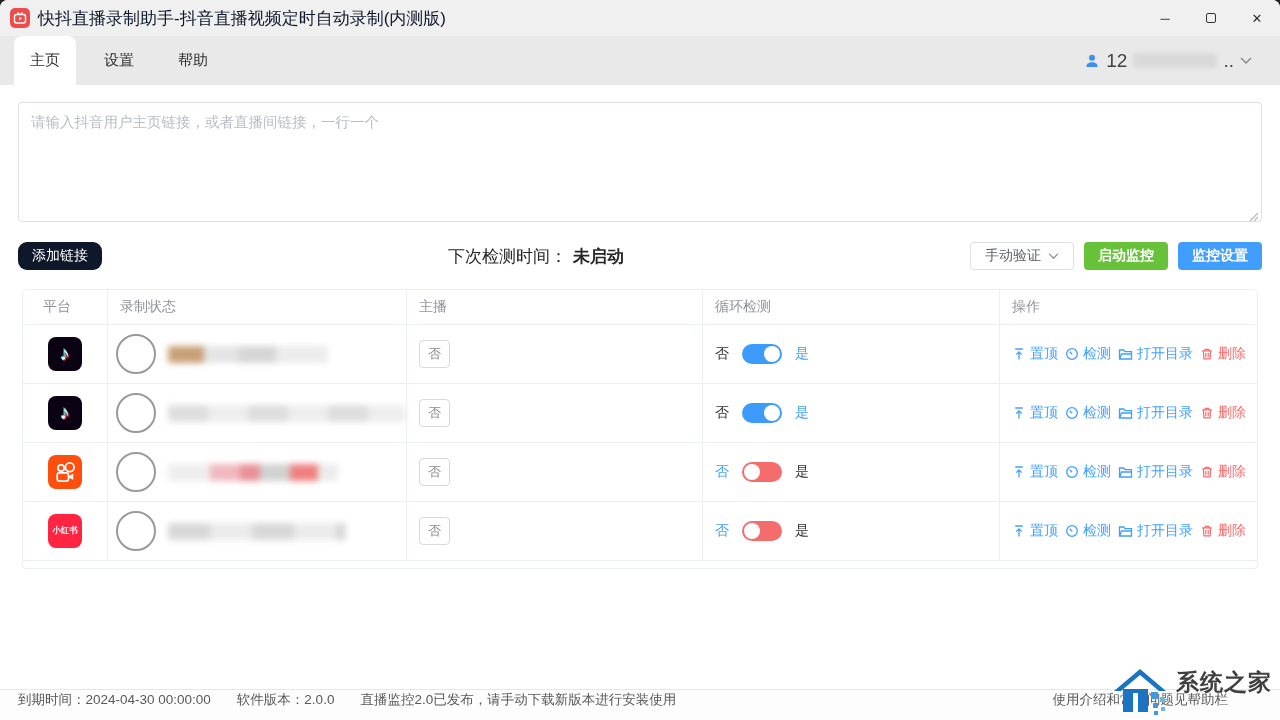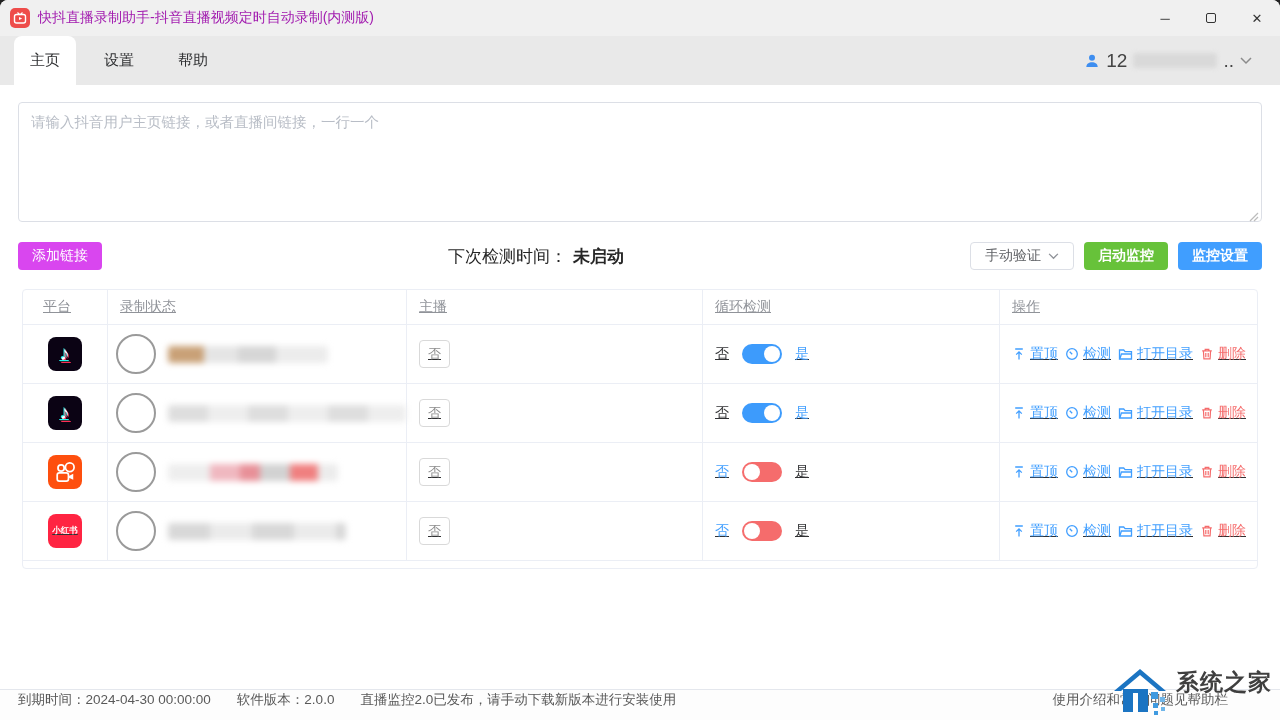--- a/index.html
+++ b/index.html
@@ -3,21 +3,21 @@
 <meta charset="utf-8">
 <style>
   * { box-sizing: border-box; margin: 0; padding: 0; }
   html,body { width:1280px; height:720px; }
   body { font-family:"Liberation Sans","DejaVu Sans",sans-serif; background:#222; overflow:hidden; }
   .window { width:1280px; height:720px; background:#fff; border-radius:8px 8px 0 0; overflow:hidden; position:relative; }
 
   
   .titlebar { height:36px; background:#f0f0f0; display:flex; align-items:center; padding-left:10px; }
   .app-icon { width:20px; height:20px; background:#ee4c4a; border-radius:5px; display:flex; align-items:center; justify-content:center; margin-right:8px; flex:0 0 auto; }
-  .title-text { font-size:14px; color:#a21caf; }
+  .title-text { font-size:17px; color:#0f172a; }
   .win-controls { margin-left:auto; display:flex; height:36px; }
   .win-btn { width:46px; height:36px; display:flex; align-items:center; justify-content:center; font-size:13px; color:#333; }
   .max-box { width:10px; height:10px; border:1.4px solid #333; border-radius:2px; }
 
   
   .tabbar { height:49px; background:#e9e9e9; display:flex; align-items:stretch; padding-left:14px; }
   .tab { padding:0 16px; display:flex; align-items:center; font-size:15px; color:#303133; cursor:default; }
   .tab.active { background:#fff; border-radius:8px 8px 0 0; }
   .tab.plain { margin-left:12px; }
   .account { margin-left:auto; margin-right:28px; display:flex; align-items:center; gap:6px; font-size:19px; color:#444; }
@@ -25,31 +25,31 @@
 
   
   .content { position:relative; height:604px; background:#fff; }
   .input-wrap { position:relative; margin:17px 18px 0; }
   .link-input { width:100%; height:120px; border:1px solid #dcdfe6; border-radius:4px; padding:10px 12px; font-size:14.5px; color:#333; resize:none; outline:none; font-family:inherit; }
   .link-input::placeholder { color:#b8bdc6; }
   .resize-corner { position:absolute; right:3px; bottom:4px; width:10px; height:10px; pointer-events:none; }
 
   .toolbar { display:flex; align-items:center; margin:16px 18px 0; height:28px; }
   .btn { border:none; border-radius:4px; font-size:14px; height:28px; padding:0 14px; cursor:pointer; font-family:inherit; }
-  .btn-add { background:#d946ef; color:#fff; }
+  .btn-add { background:#0f172a; color:#fff;border-radius:9px; }
   .next-check { flex:1; text-align:center; font-size:17px; color:#262626; }
   .next-check b { margin-left:6px; font-weight:bold; }
   .right-group { display:flex; align-items:center; gap:10px; }
   .btn-verify { background:#fff; border:1px solid #dcdfe6; color:#606266; display:flex; align-items:center; gap:7px; }
   .btn-start { background:#67c23a; color:#fff; font-weight:600; }
   .btn-settings { background:#409eff; color:#fff; font-weight:600; }
 
   
   .table-wrap { margin:19px 22px 0; border:1px solid #ebeef5; border-radius:4px; padding-bottom:7px; }
-  .tr { display:grid; grid-template-columns:85px 299px 296px 297px 1fr; align-items:stretch; border-bottom:1px solid #ebeef5;text-decoration:underline; }
+  .tr { display:grid; grid-template-columns:85px 299px 296px 297px 1fr; align-items:stretch; border-bottom:1px solid #ebeef5; }
   .td { display:flex; align-items:center; padding-left:12px; border-right:1px solid #ebeef5; }
   .td:last-child { border-right:none; }
   .tr.header { height:35px; font-size:14px; color:#909399; }
   .tr.header .td:first-child { padding-left:20px; }
   .tr.row { height:59px; font-size:14px; color:#303133; }
   .platform-cell { justify-content:center; padding-left:0; }
   .p-icon { display:none; width:34px; height:34px; border-radius:8px; align-items:center; justify-content:center; }
   .platform-douyin .p-icon.douyin { display:flex; background:#0b0314; }
   .platform-kuaishou .p-icon.kuaishou { display:flex; background:#fe4f0e; }
   .platform-xhs .p-icon.xhs { display:flex; background:#ff2442; }

